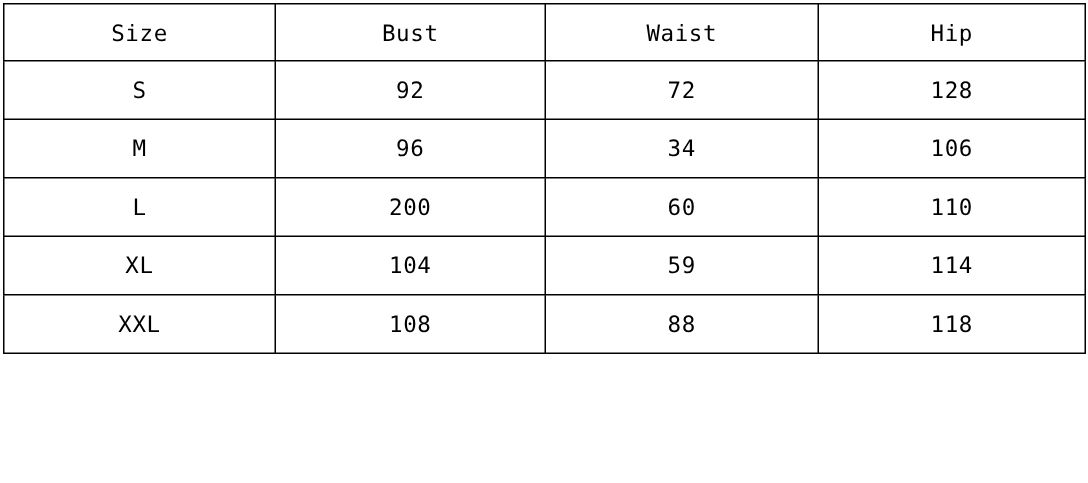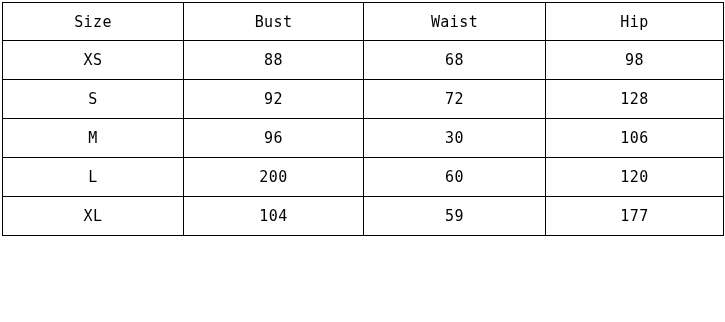--- a/index.html
+++ b/index.html
@@ -73,45 +73,45 @@
     <thead>
       <tr>
         <th>Size</th>
         <th>Bust</th>
         <th>Waist</th>
         <th>Hip</th>
       </tr>
     </thead>
     <tbody>
       <tr>
-        <td>XS</td>
-        <td>88</td>
-        <td>68</td>
-        <td>98</td>
-      </tr>
-      <tr>
         <td>S</td>
         <td>92</td>
         <td>72</td>
         <td>128</td>
       </tr>
       <tr>
         <td>M</td>
         <td>96</td>
-        <td>30</td>
+        <td>34</td>
         <td>106</td>
       </tr>
       <tr>
         <td>L</td>
         <td>200</td>
         <td>60</td>
-        <td>120</td>
+        <td>110</td>
       </tr>
       <tr>
         <td>XL</td>
         <td>104</td>
         <td>59</td>
-        <td>177</td>
+        <td>114</td>
+      </tr>
+      <tr>
+        <td>XXL</td>
+        <td>108</td>
+        <td>88</td>
+        <td>118</td>
       </tr>
     </tbody>
   </table>
 
 </div>
 
 </body></html>

